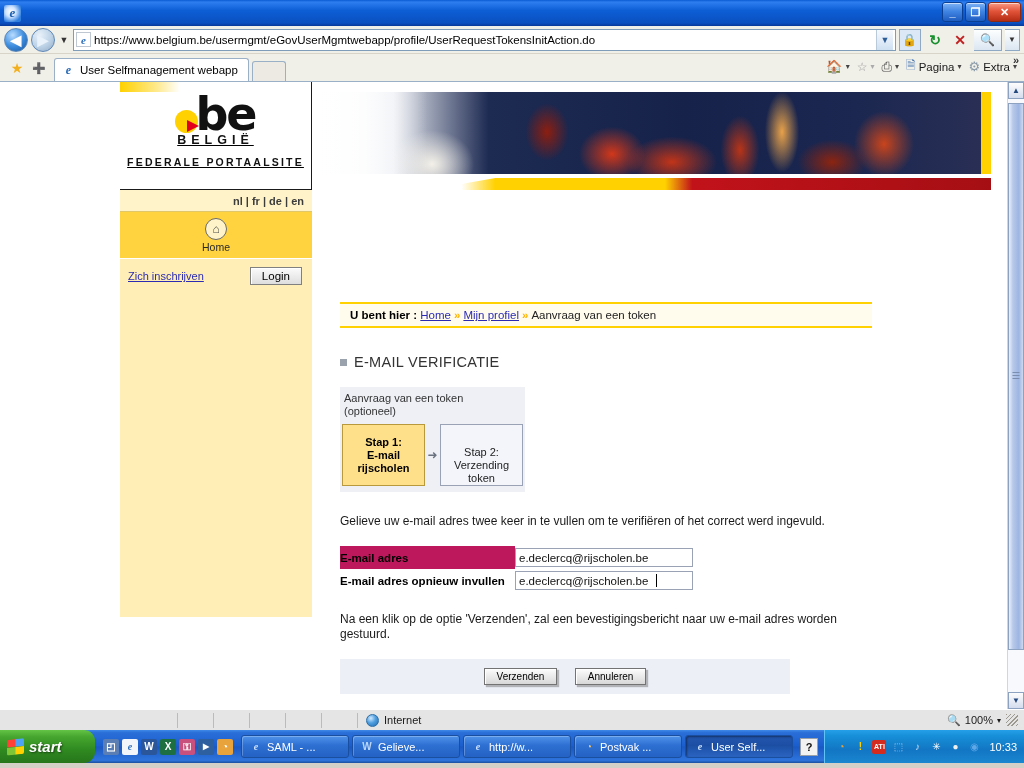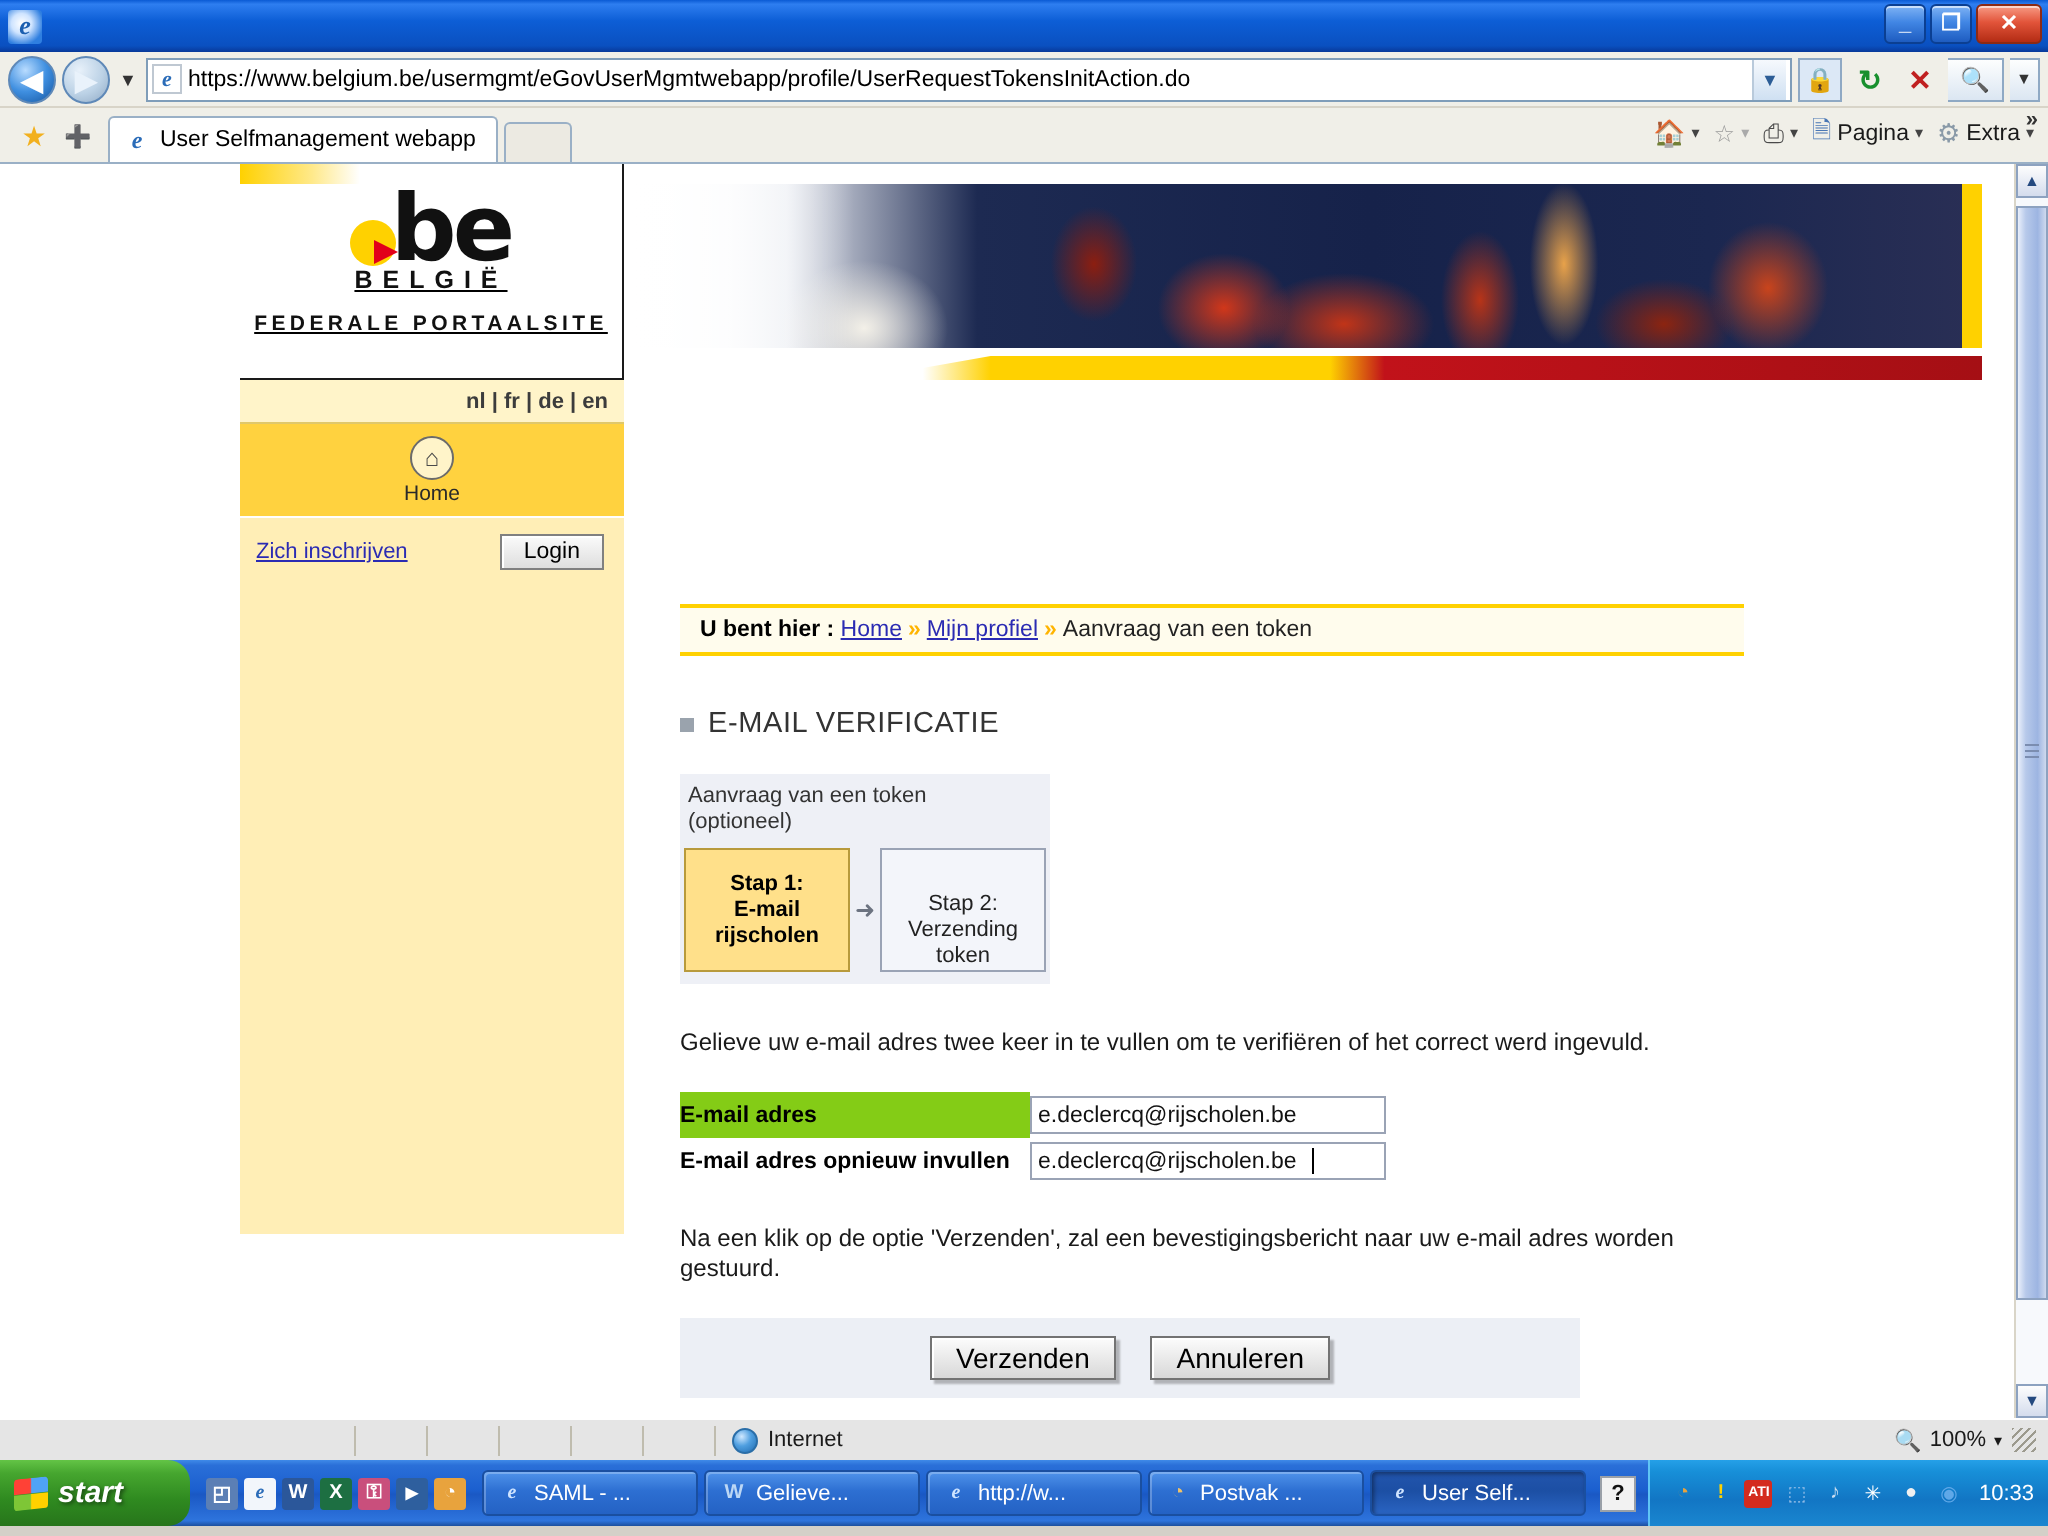--- a/index.html
+++ b/index.html
@@ -240,39 +240,39 @@
     width:83px; height:62px; display:flex; align-items:center; justify-content:center;
     text-align:center; font-size:11px; line-height:13px;
   }
   .step.active { background:#ffe08a; border:1px solid #b89a3c; font-weight:bold; color:#000; }
   .step.next { background:#f3f5fa; border:1px solid #9aa3b5; color:#222;align-items:flex-end; }
   .steparrow { width:15px; text-align:center; color:#6c7380; font-size:12px; }
   .intro { margin-top:22px; font-size:12px; color:#1a1a1a; width:530px; }
   .formtbl { margin-top:18px; border-collapse:collapse; }
   .formtbl td { padding:0; vertical-align:middle; }
   .lblcell { width:175px; font-size:11.5px; font-weight:bold; color:#000; padding:4px 0 4px 6px; height:23px; }
-  .lblcell.tinted { background:#84cc16; }
+  .lblcell.tinted { background:#be185d; }
   .fieldcell { padding:2px 0;margin-top:23px; }
   .txtin {
     width:178px; height:19px; border:1px solid #9aa3b5; background:#fff;
     font-family:"Liberation Sans", sans-serif; font-size:11.5px; color:#111;
     padding:1px 3px;
   }
   .caretfield { position:relative; display:inline-block; }
   .caret {
     position:absolute; right:36px; top:3px; width:1px; height:13px; background:#000;
   }
   .note { margin-top:20px; font-size:12px; color:#1a1a1a; width:530px; line-height:15px; }
   .btnbar {
     margin-top:17px; background:#eceff5; width:450px; padding:9px 0; text-align:center;
   }
   .btn {
     background:linear-gradient(180deg,#fcfcfc,#d8d8d8); border:1px solid #737373;
     box-shadow:inset 1px 1px 0 #fff, 2px 2px 1px rgba(0,0,0,.25);
-    padding:2px 12px; font-size:14px; color:#000; margin:0 7px;
+    padding:2px 12px; font-size:10px; color:#000; margin:0 7px;
   }
 
   
   .vscroll {
     width:17px; background:#f4f3ee; border-left:1px solid #d9d5c8; flex:none;
     display:flex; flex-direction:column;
   }
   .sb-btn {
     height:17px; background:linear-gradient(180deg,#fdfdfd,#d4dced);
     border:1px solid #8da2c0; display:flex; align-items:center; justify-content:center;

